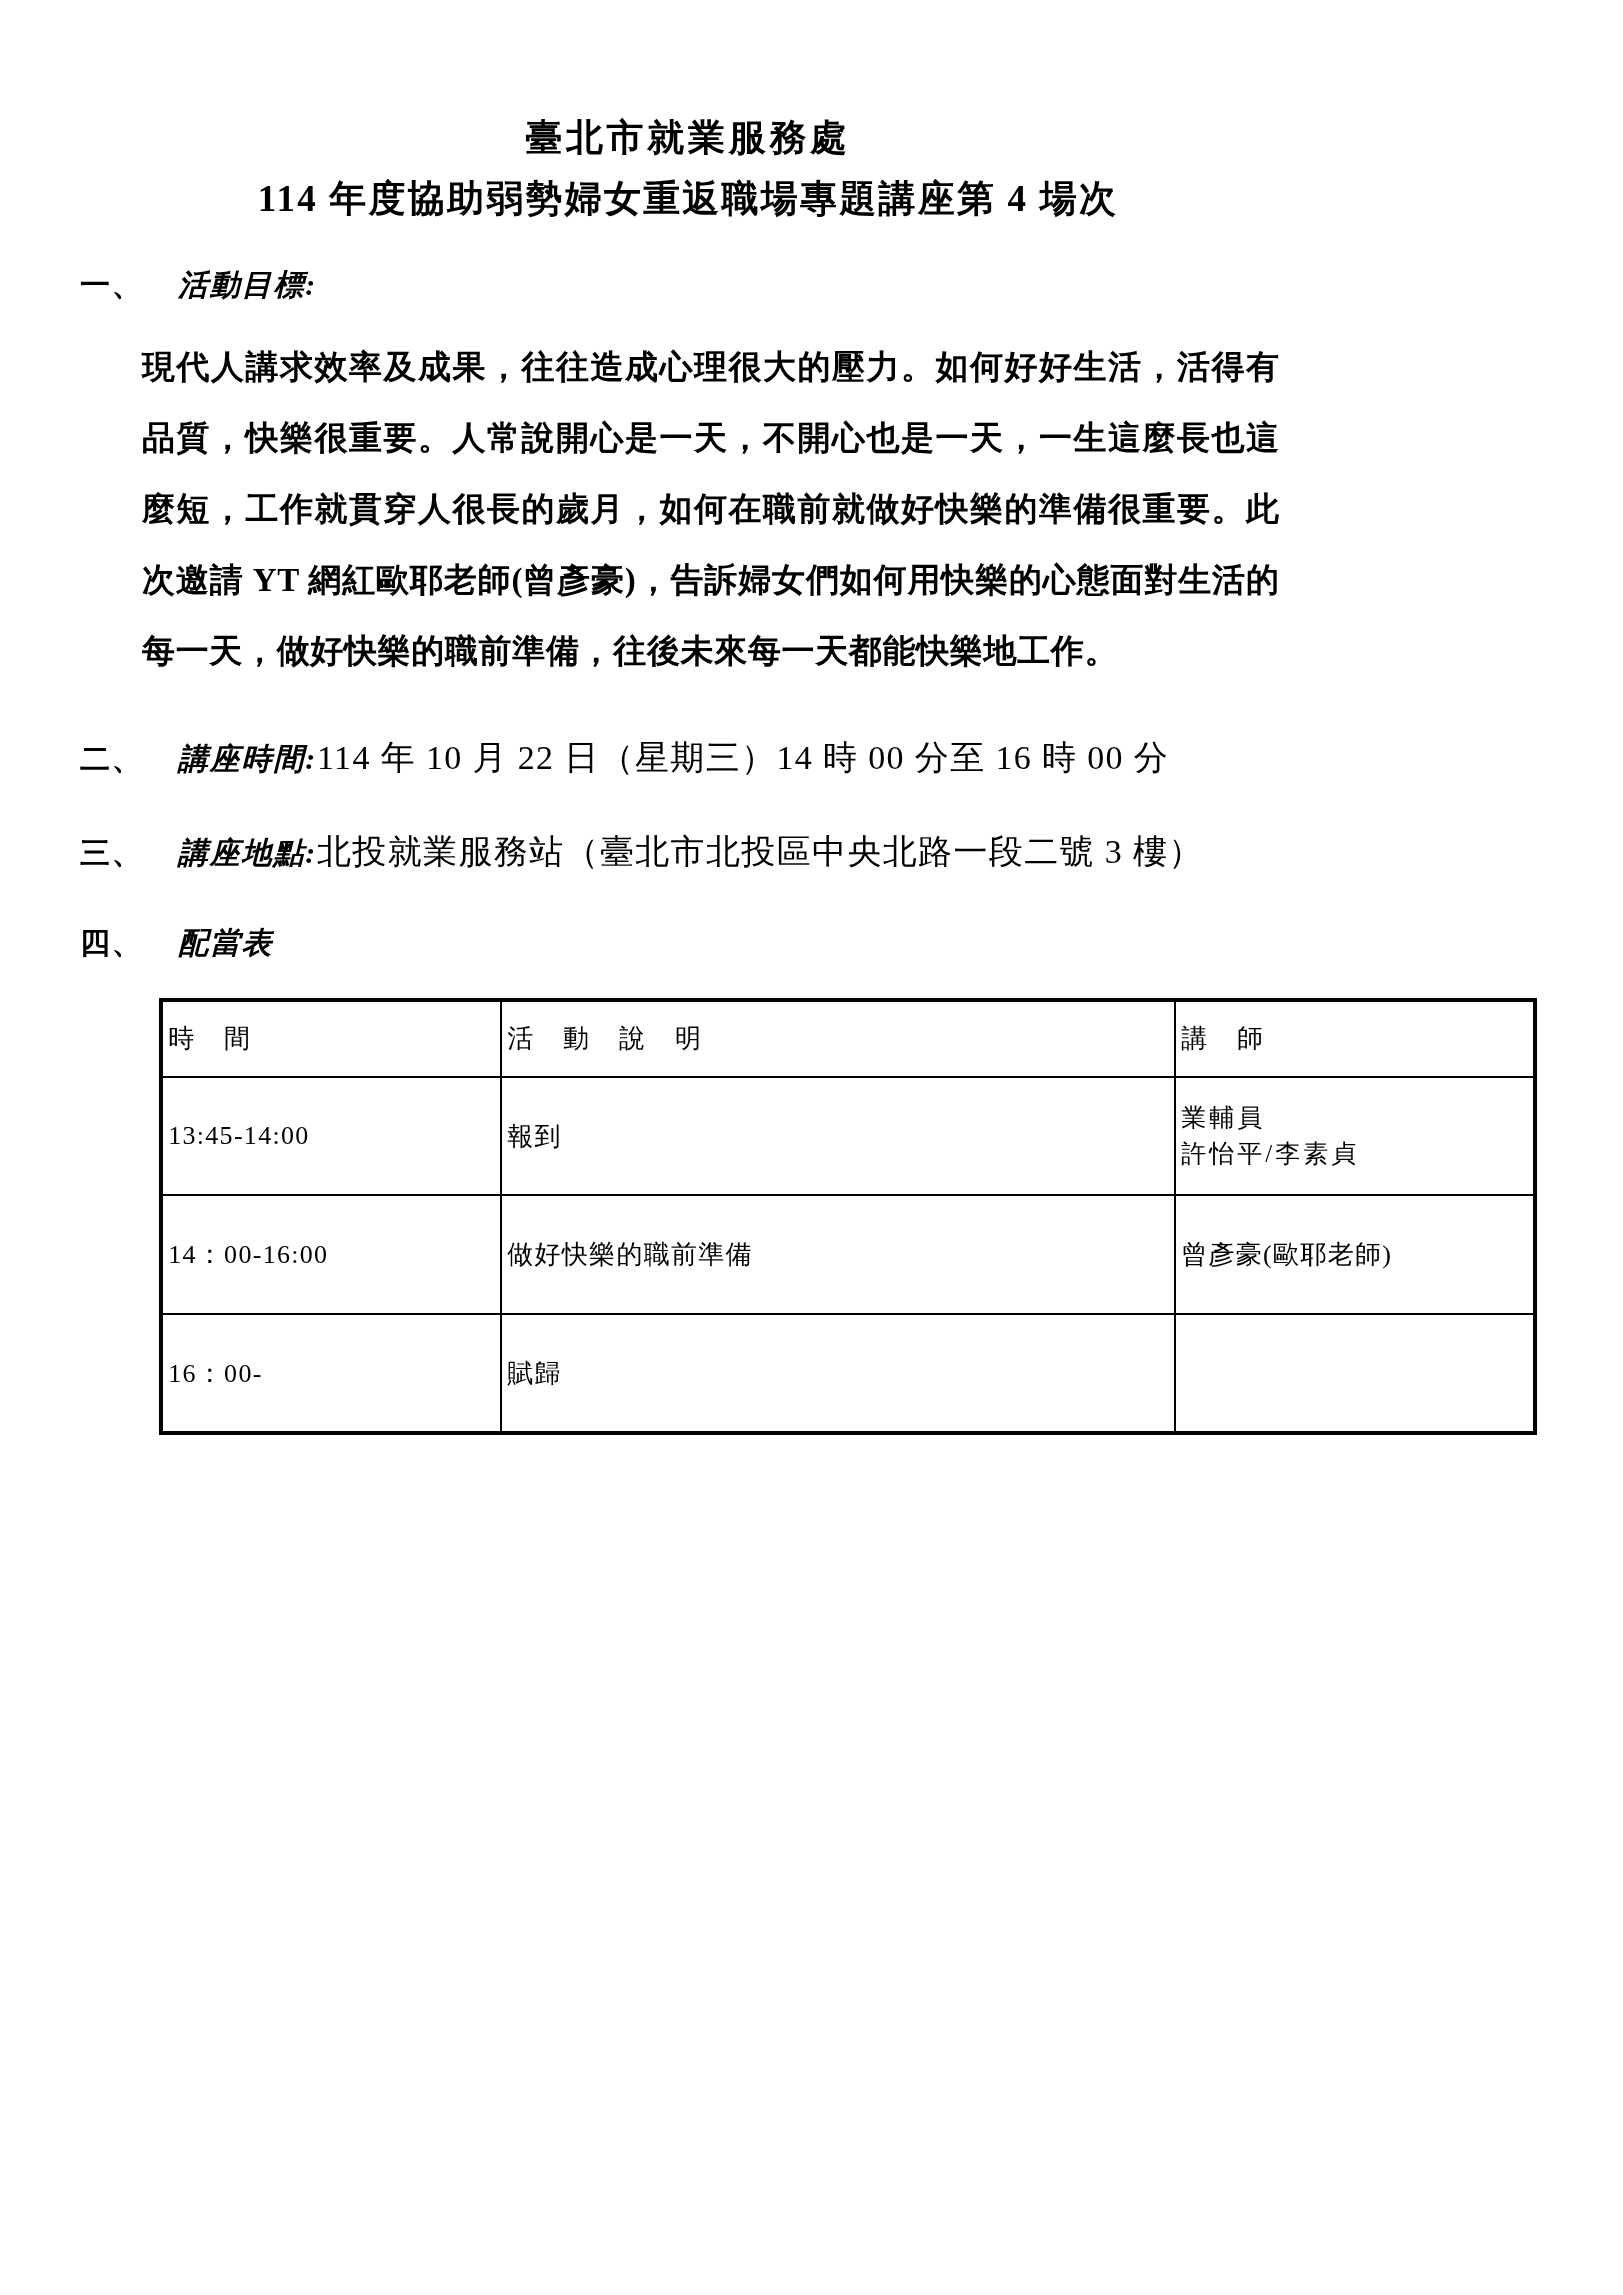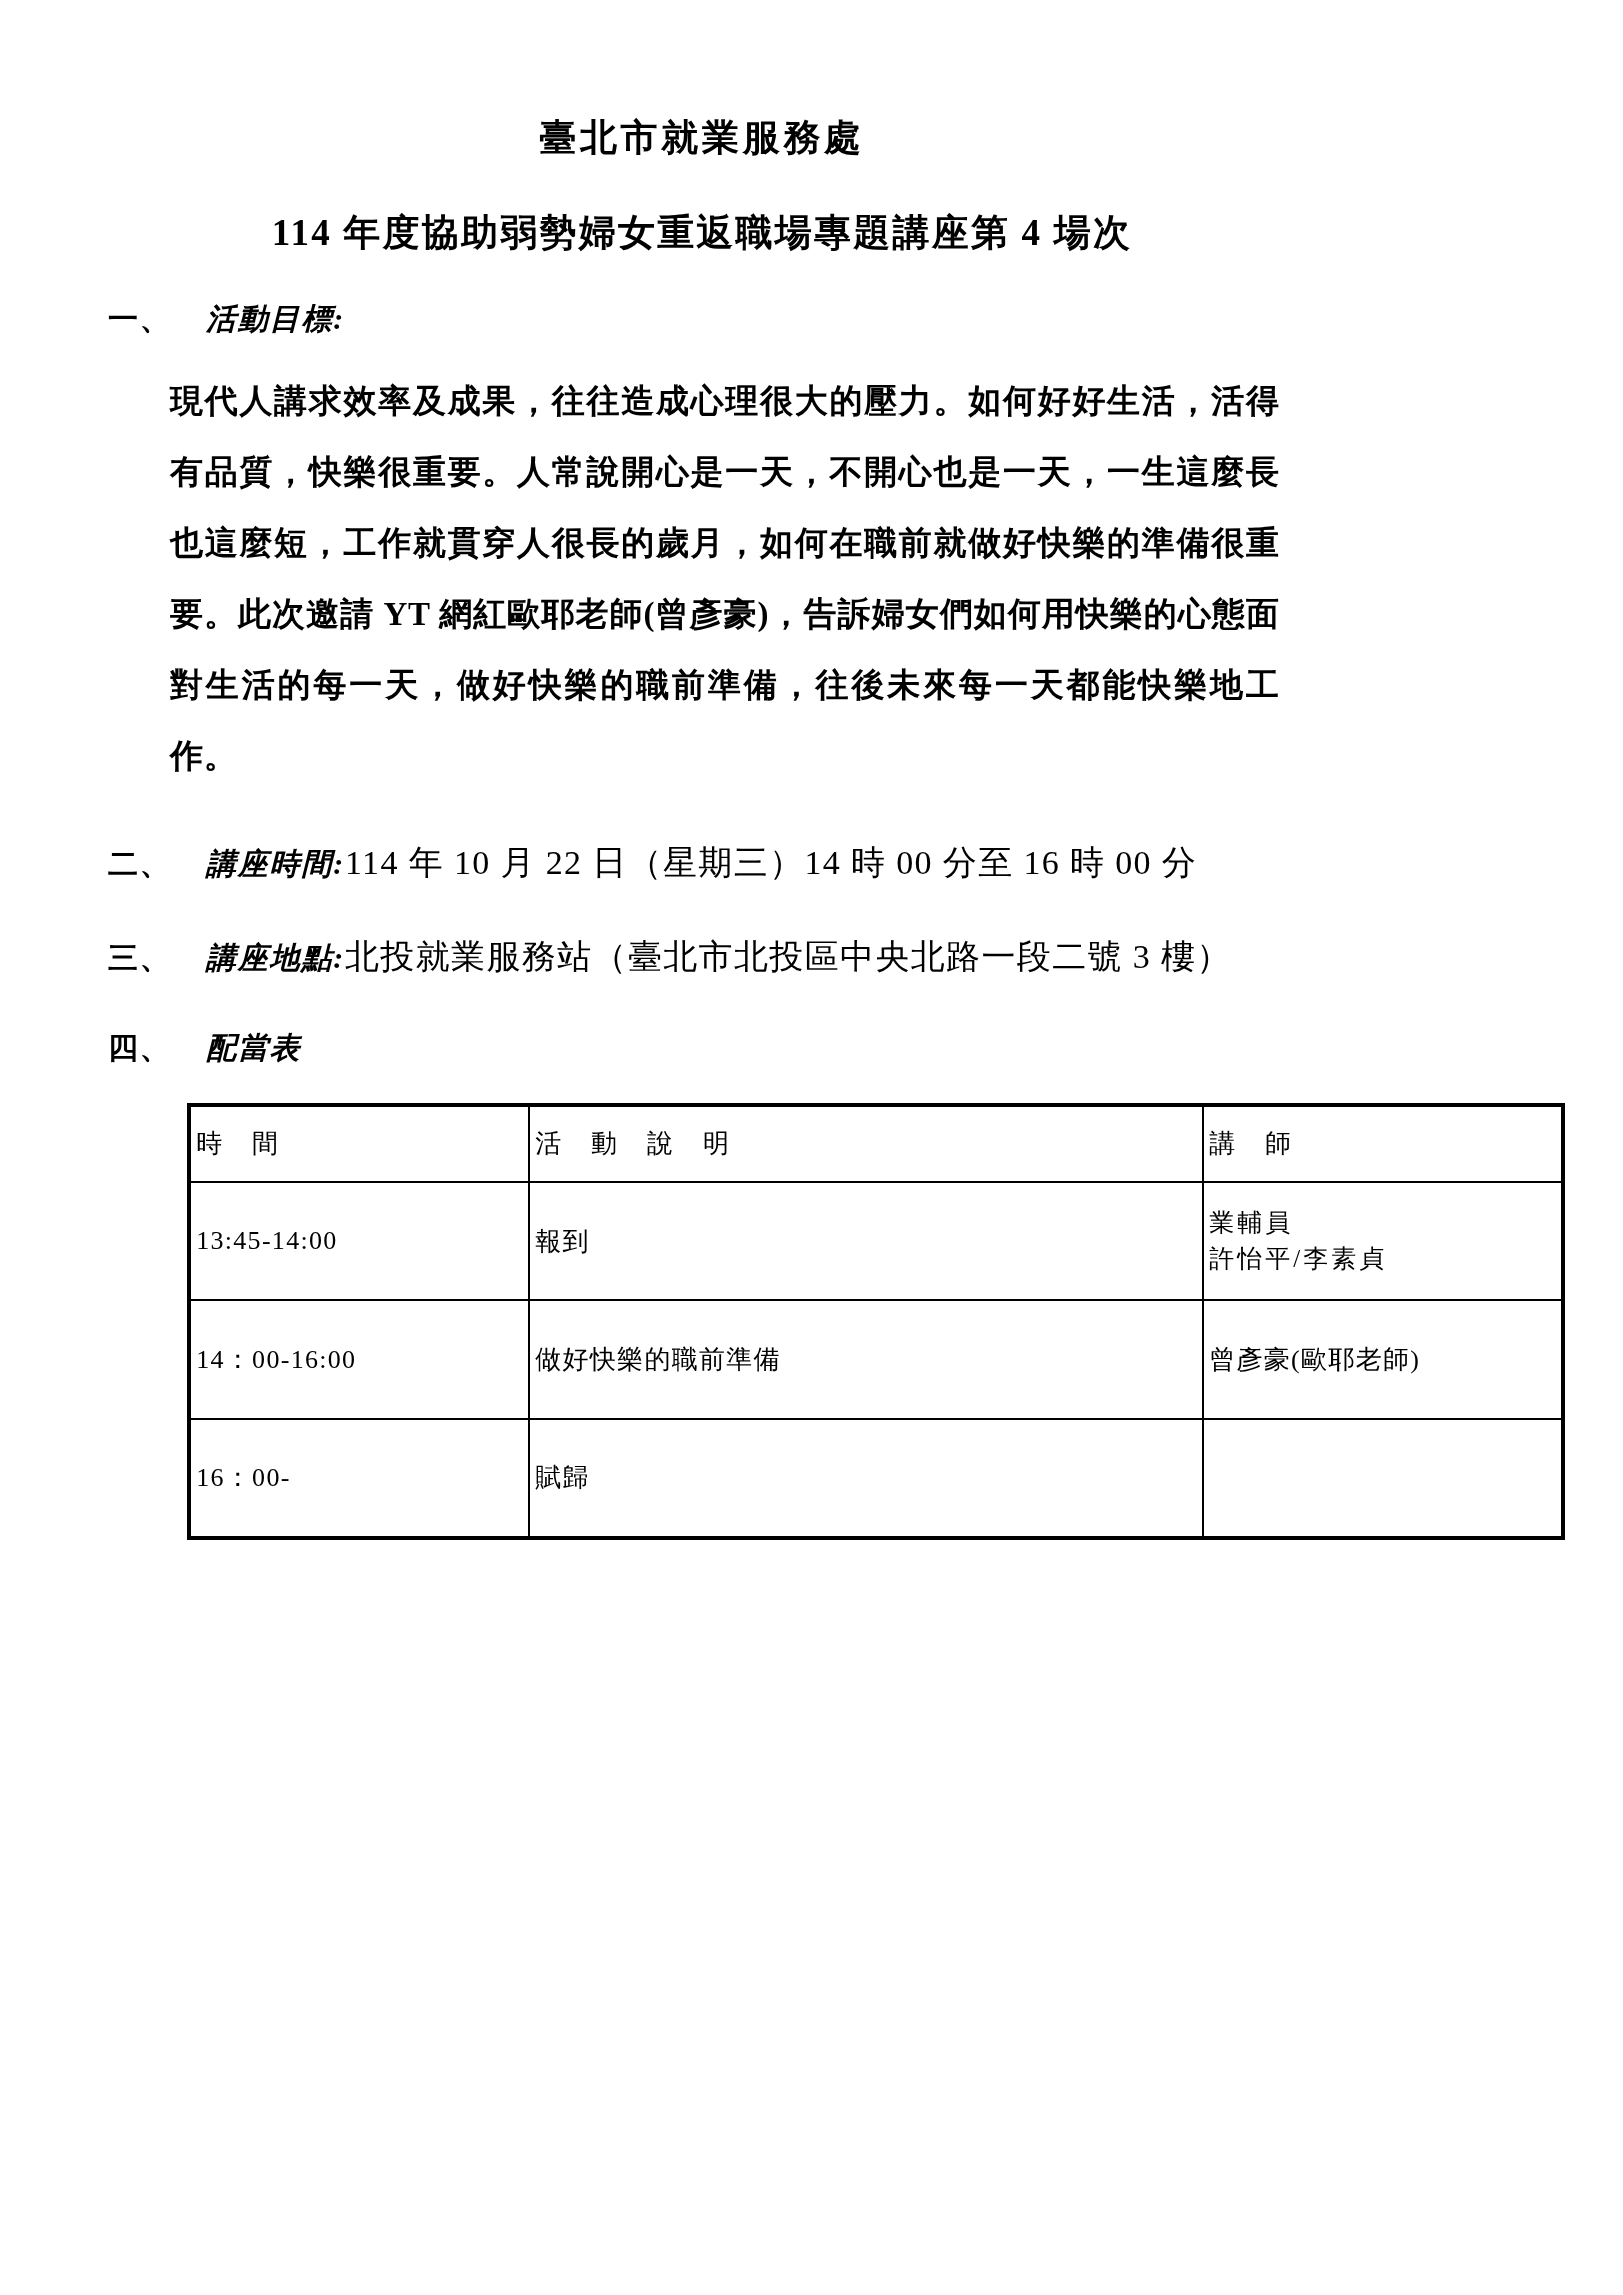--- a/index.html
+++ b/index.html
@@ -12,37 +12,37 @@
     height: 2295px;
     font-family: "Liberation Serif", "DejaVu Serif", serif;
     color: #000000;
     position: relative;
     overflow: hidden;
   }
   .page {
     box-sizing: border-box;
     width: 1433px;
     height: 2295px;
-    padding: 98px 137px 0 108px;
+    padding: 98px 137px 0 80px;
   }
   .title-line {
     text-align: center;
     font-weight: bold;
     letter-spacing: 0.10em;
   }
   .title-main {
     font-size: 37px;
     line-height: 1.0;
     margin-top: 21px;
     margin-bottom: 0;
   }
   .title-sub {
     font-size: 37px;
     line-height: 1.0;
-    margin-top: 58px;
+    margin-top: 24px;
     margin-bottom: 0;
     letter-spacing: 0.06em;
   }
   .section {
     margin-top: 48px;
   }
   .section-head {
     font-size: 30px;
     font-weight: bold;
     letter-spacing: 0.06em;

